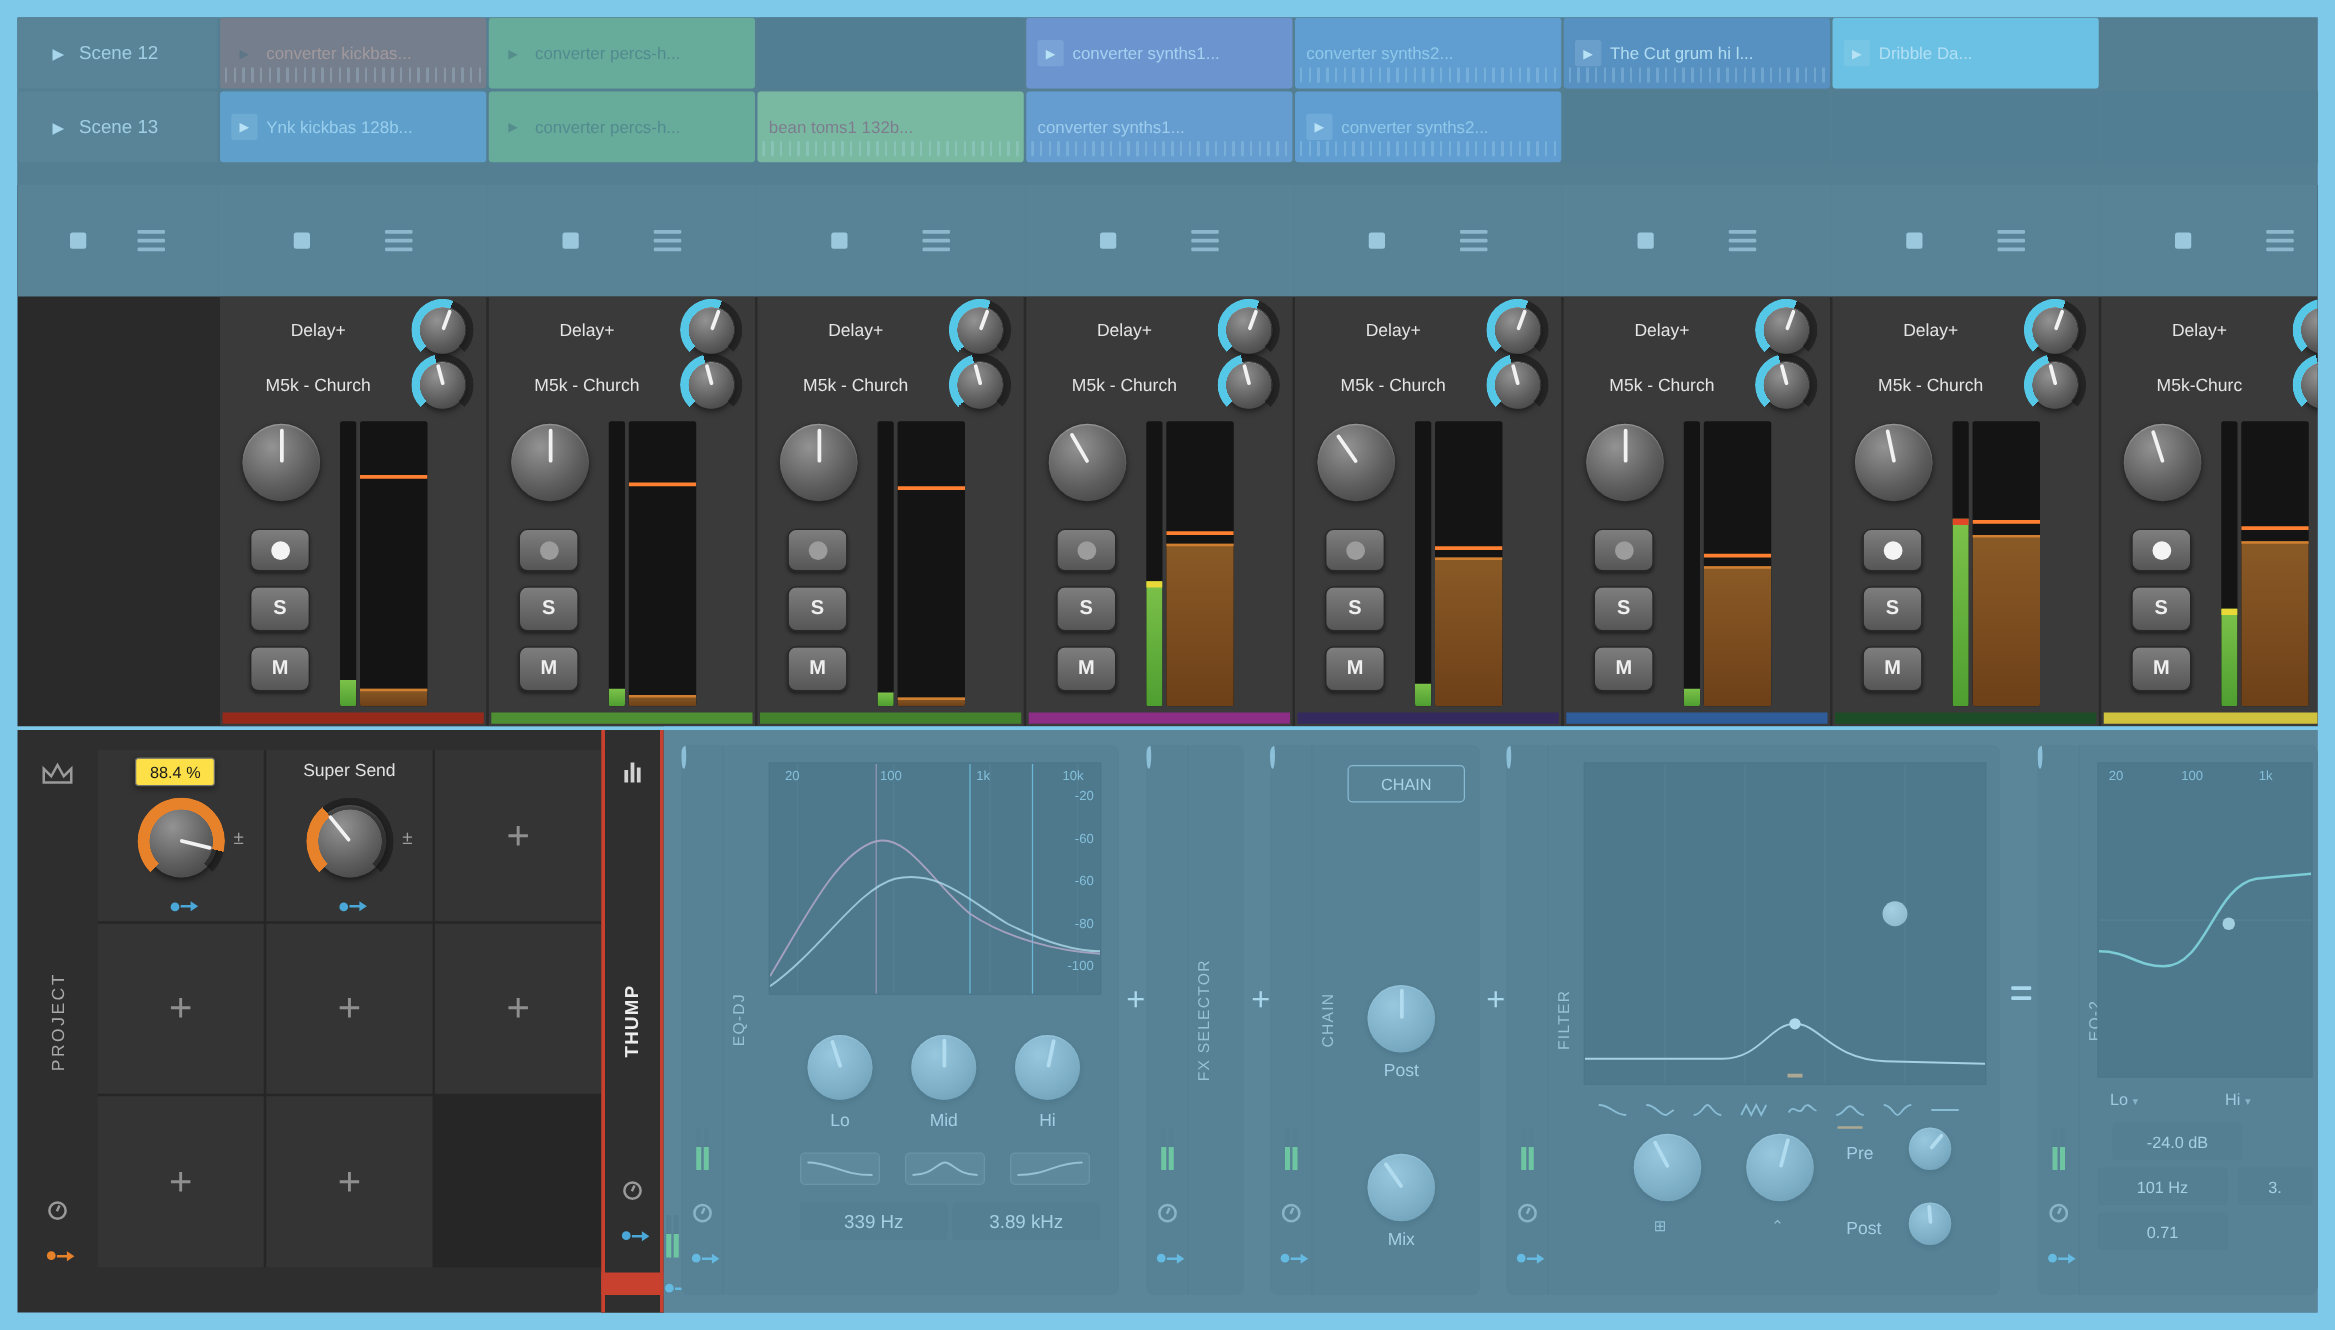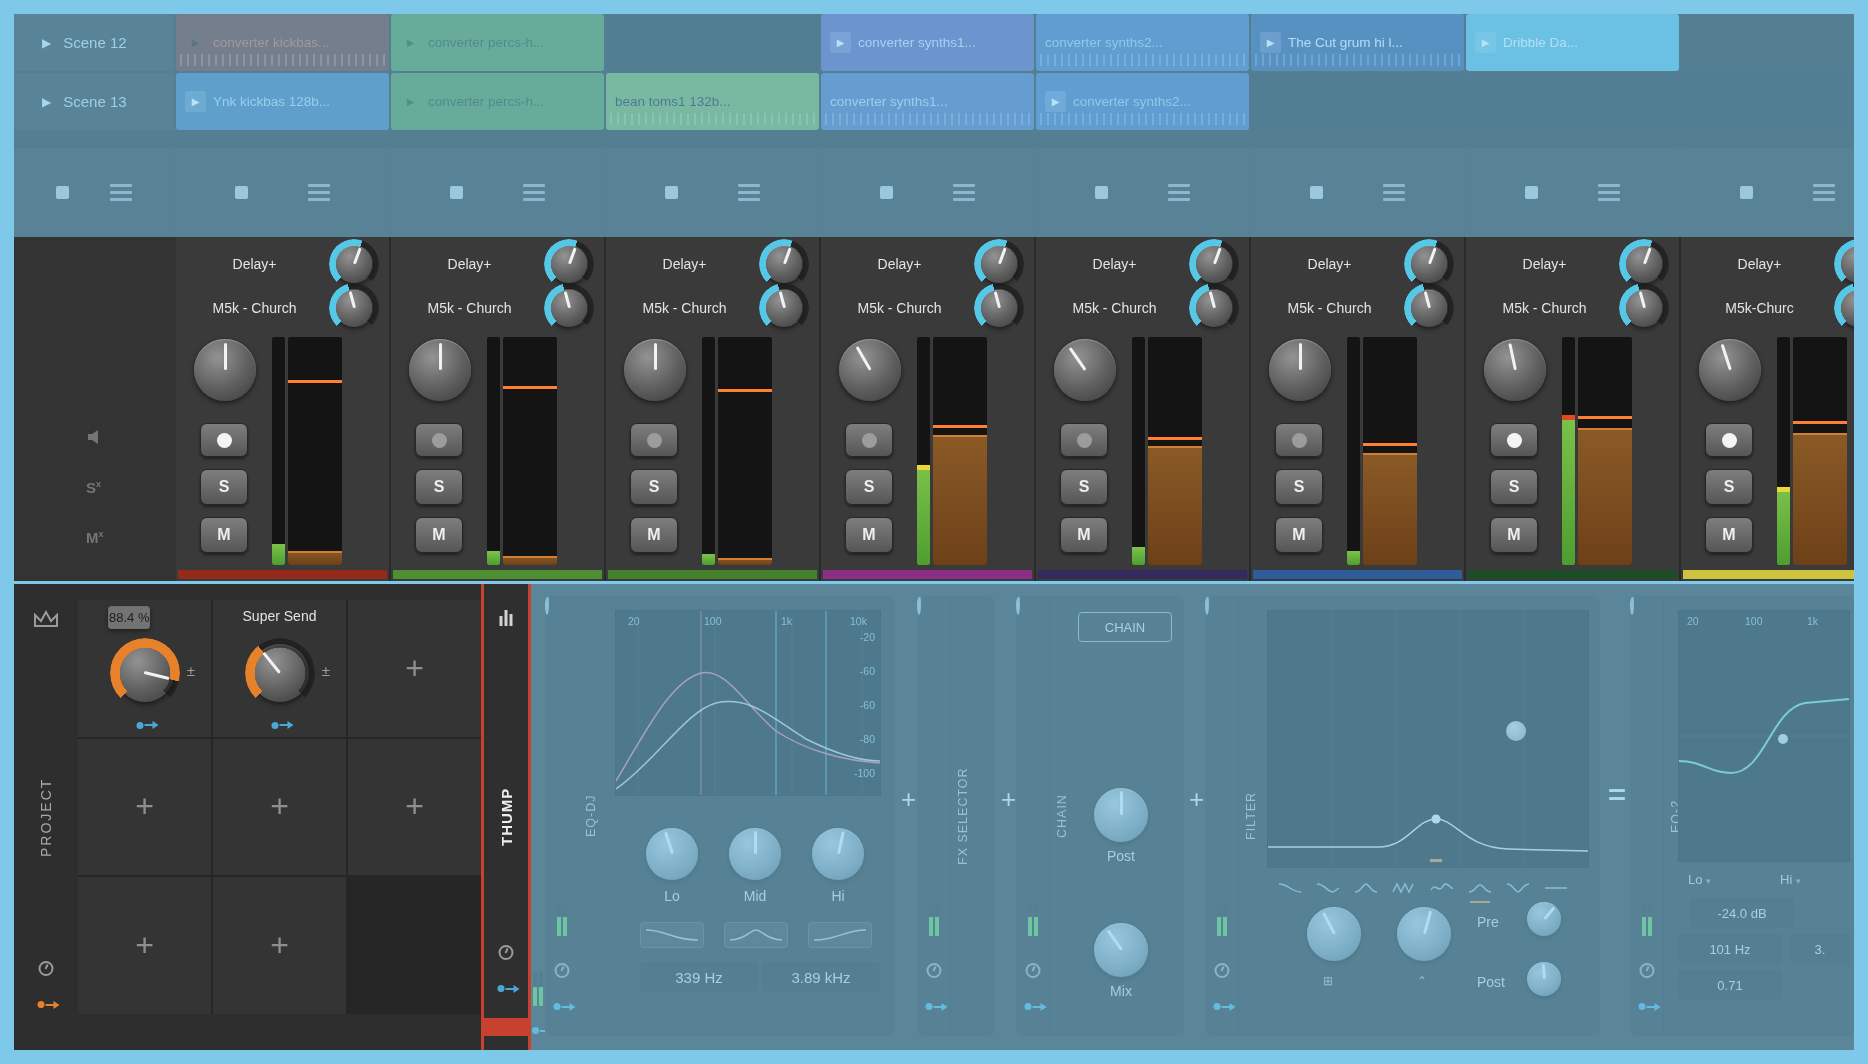--- a/index.html
+++ b/index.html
@@ -90,22 +90,22 @@
   .mod .arr::after{content:"";position:absolute;right:-5px;top:-3px;border-left:6px solid var(--mc,var(--c-mod-blue,#4aa8d8));
     border-top:4px solid transparent;border-bottom:4px solid transparent;}
   .rc-grid{position:absolute;left:64px;top:16px;width:403px;height:414px;
     display:grid;grid-template-columns:repeat(3,1fr);grid-template-rows:repeat(3,1fr);gap:2px;background:#262626;}
   .rc-cell{position:relative;background:#343434;}
   .rc-label{position:absolute;left:0;right:0;top:8px;text-align:center;color:#e2e2e2;font-size:14px;}
   .rc-cell .knob{position:absolute;left:50%;top:44px;transform:translateX(-50%);}
   .rc-pm{position:absolute;right:16px;top:62px;color:#9e9e9e;font-size:15px;}
   .rc-mod{position:absolute;left:50%;transform:translateX(-50%);bottom:8px;}
   .rc-plus{display:flex;align-items:center;justify-content:center;color:#8f8f8f;font-size:32px;font-weight:300;}
-  .tooltip{position:absolute;left:94px;top:22px;background:#737373;color:#1d1d1d;border:1px solid #6e6e6e;
-    border-radius:3px;padding:3px 0;font-size:13px;z-index:6;box-shadow:0 2px 5px rgba(0,0,0,.4);}
+  .tooltip{position:absolute;left:94px;top:22px;background:#fde047;color:#1d1d1d;border:1px solid #6e6e6e;
+    border-radius:3px;padding:3px 11px;font-size:13px;z-index:6;box-shadow:0 2px 5px rgba(0,0,0,.4);}
   .lfo-svg{position:absolute;left:50%;top:34px;transform:translateX(-50%);}
   .thump-bar{position:absolute;left:467px;top:0;width:50px;height:100%;background:#2f2f2f;
     border-left:3px solid var(--c-thump-red,#c8402e);border-right:3px solid var(--c-thump-red,#c8402e);}
   .thump-bar .vlabel{color:#ececec;font-size:15px;font-weight:600;letter-spacing:1px;}
   .ic-bars{position:absolute;left:50%;transform:translateX(-50%);top:26px;display:flex;align-items:flex-end;gap:2px;}
   .ic-bars i{display:block;width:3px;background:#d2d2d2;}
   .thump-red-block{position:absolute;left:-3px;right:-3px;bottom:14px;height:18px;background:var(--c-thump-red,#c8402e);}
   .bar-bottom-ic{position:absolute;left:50%;transform:translateX(-50%);}
 
   
@@ -192,21 +192,21 @@
             <span>Scene 13</span>
           </div>
           <div class="clip" style="background:#3a6da6;color:#bdd7ee">
             <span class="cplay light">▶</span>
             <span class="clabel">Ynk kickbas 128b...</span>
           </div>
           <div class="clip" style="background:#4e8a38;color:#1e3c22">
             <span class="cplay dark">▶</span>
             <span class="clabel">converter percs-h...</span>
           </div>
-          <div class="clip wave" style="background:#79a648;color:#0f172a">
+          <div class="clip wave" style="background:#79a648;color:#7f1d1d">
             <span class="clabel">bean toms1 132b...</span>
           </div>
           <div class="clip wave" style="background:#4a69b0;color:#c6d2f0">
             <span class="clabel">converter synths1...</span>
           </div>
           <div class="clip wave" style="background:#3e6cb2;color:#a8c8e8">
             <span class="cplay light">▶</span>
             <span class="clabel">converter synths2...</span>
           </div>
           <div class="clip empty"></div>
@@ -285,29 +285,20 @@
           <span class="lanes-icon">
             <i></i>
             <i></i>
             <i></i>
           </span>
         </div>
       </div>
   </section>
 
   <section class="mixer">
-    <div class="mixer-gutter">
-      <span class="g-ico" style="top:192px">
-        <svg width="20" height="16" viewBox="0 0 20 16">
-            <path d="M2 5 h4 l6 -4 v14 l-6 -4 h-4 z" fill="#757575"></path>
-          </svg>
-      </span>
-      <span class="g-ico" style="top:242px">S<i>x</i></span>
-      <span class="g-ico" style="top:292px">M<i>x</i></span>
-    </div>
     <div class="strips" id="strips">
         <div class="strip armed" style="--accent: #962a1a; --green: 9%; --brown: 6%; --peak: 80%;">
           <div class="dev-row r1">
             <span class="dev-label">Delay+</span>
             <span class="knob arc k-sm" style="--rot:20deg;--arc:155deg"></span>
           </div>
           <div class="dev-row r2">
             <span class="dev-label">M5k - Church</span>
             <span class="knob arc k-sm" style="--rot:-15deg;--arc:120deg"></span>
           </div>

